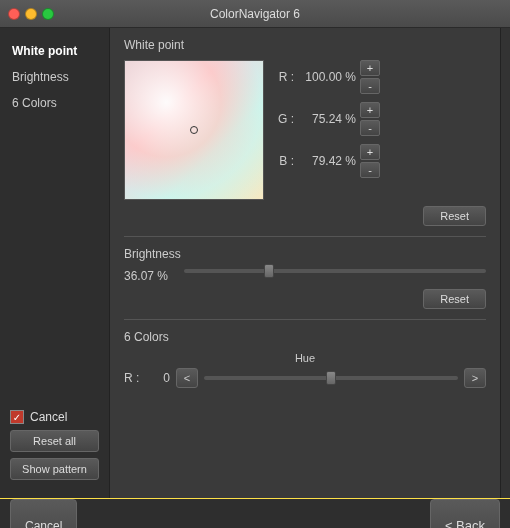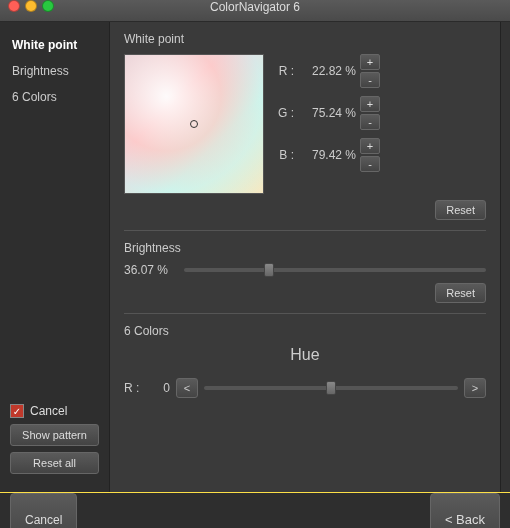--- a/index.html
+++ b/index.html
@@ -10,22 +10,23 @@
       background: #3a3a3a;
       font-family: -apple-system, 'Helvetica Neue', Arial, sans-serif;
       font-size: 12px;
       color: #ddd;
       overflow: hidden;
     }
 
     
     .title-bar {
       background: linear-gradient(to bottom, #5a5a5a, #4a4a4a);
-      height: 22px;
-      display: flex;
+      height: 28px;
+      display: flex;
+      align-items: center;
       justify-content: center;
       position: relative;
       border-bottom: 1px solid #2a2a2a;
     }
     .title-bar-buttons {
       position: absolute;
       left: 8px;
       display: flex;
       gap: 5px;
     }
@@ -207,32 +208,32 @@
       align-items: center;
       justify-content: center;
       line-height: 1;
     }
 
     .reset-btn {
       background: linear-gradient(to bottom, #5a5a5a, #444);
       border: 1px solid #666;
       border-radius: 3px;
       color: #ddd;
-      padding: 3px 10px;
+      padding: 3px 16px;
       font-size: 11px;
       cursor: pointer;
       float: right;
       text-align: center;
     }
 
     
     .brightness-section { margin-top: 4px; }
     .brightness-row {
       display: flex;
-      align-items: center;
+      align-items: flex-start;
       gap: 8px;
       margin-bottom: 6px;
     }
     .brightness-value {
       width: 52px;
       font-size: 12px;
       color: #ccc;
       flex-shrink: 0;
     }
     .slider-track {
@@ -251,22 +252,22 @@
       border-radius: 2px;
       top: 50%;
       transform: translate(-50%, -50%);
     }
 
     
     .six-colors-section { margin-top: 4px; }
     .hue-label {
       text-align: center;
       color: #ccc;
-      font-size: 16px;
-      margin-bottom: 14px;
+      font-size: 11px;
+      margin-bottom: 4px;
     }
     .hue-row {
       display: flex;
       align-items: center;
       gap: 6px;
     }
     .hue-channel-label {
       width: 20px;
       color: #ccc;
       font-size: 12px;
@@ -363,40 +364,40 @@
     </div>
     <div class="sidebar-item">
       <span>6 Colors</span>
     </div>
 
     <div class="sidebar-bottom">
       <div class="preview-row">
         <div class="preview-checkbox">✓</div>
         <span>Cancel</span>
       </div>
+      <div class="sidebar-btn">Reset all</div>
       <div class="sidebar-btn">Show pattern</div>
-      <div class="sidebar-btn">Reset all</div>
     </div>
   </div>
 
   <div class="content">
 
     <div class="section-title">White point</div>
 
     <div class="color-picker-area">
       <div class="color-square">
         <div class="color-square-inner"></div>
         <div class="crosshair"></div>
       </div>
 
       <div class="color-controls">
 
         <div class="color-channel">
           <span class="channel-label">R :</span>
-          <span class="channel-value">22.82 %</span>
+          <span class="channel-value">100.00 %</span>
           <div class="plus-minus-col">
             <button class="pm-btn">+</button>
             <button class="pm-btn">-</button>
           </div>
         </div>
 
         <div class="color-channel">
           <span class="channel-label">G :</span>
           <span class="channel-value">75.24 %</span>
           <div class="plus-minus-col">

